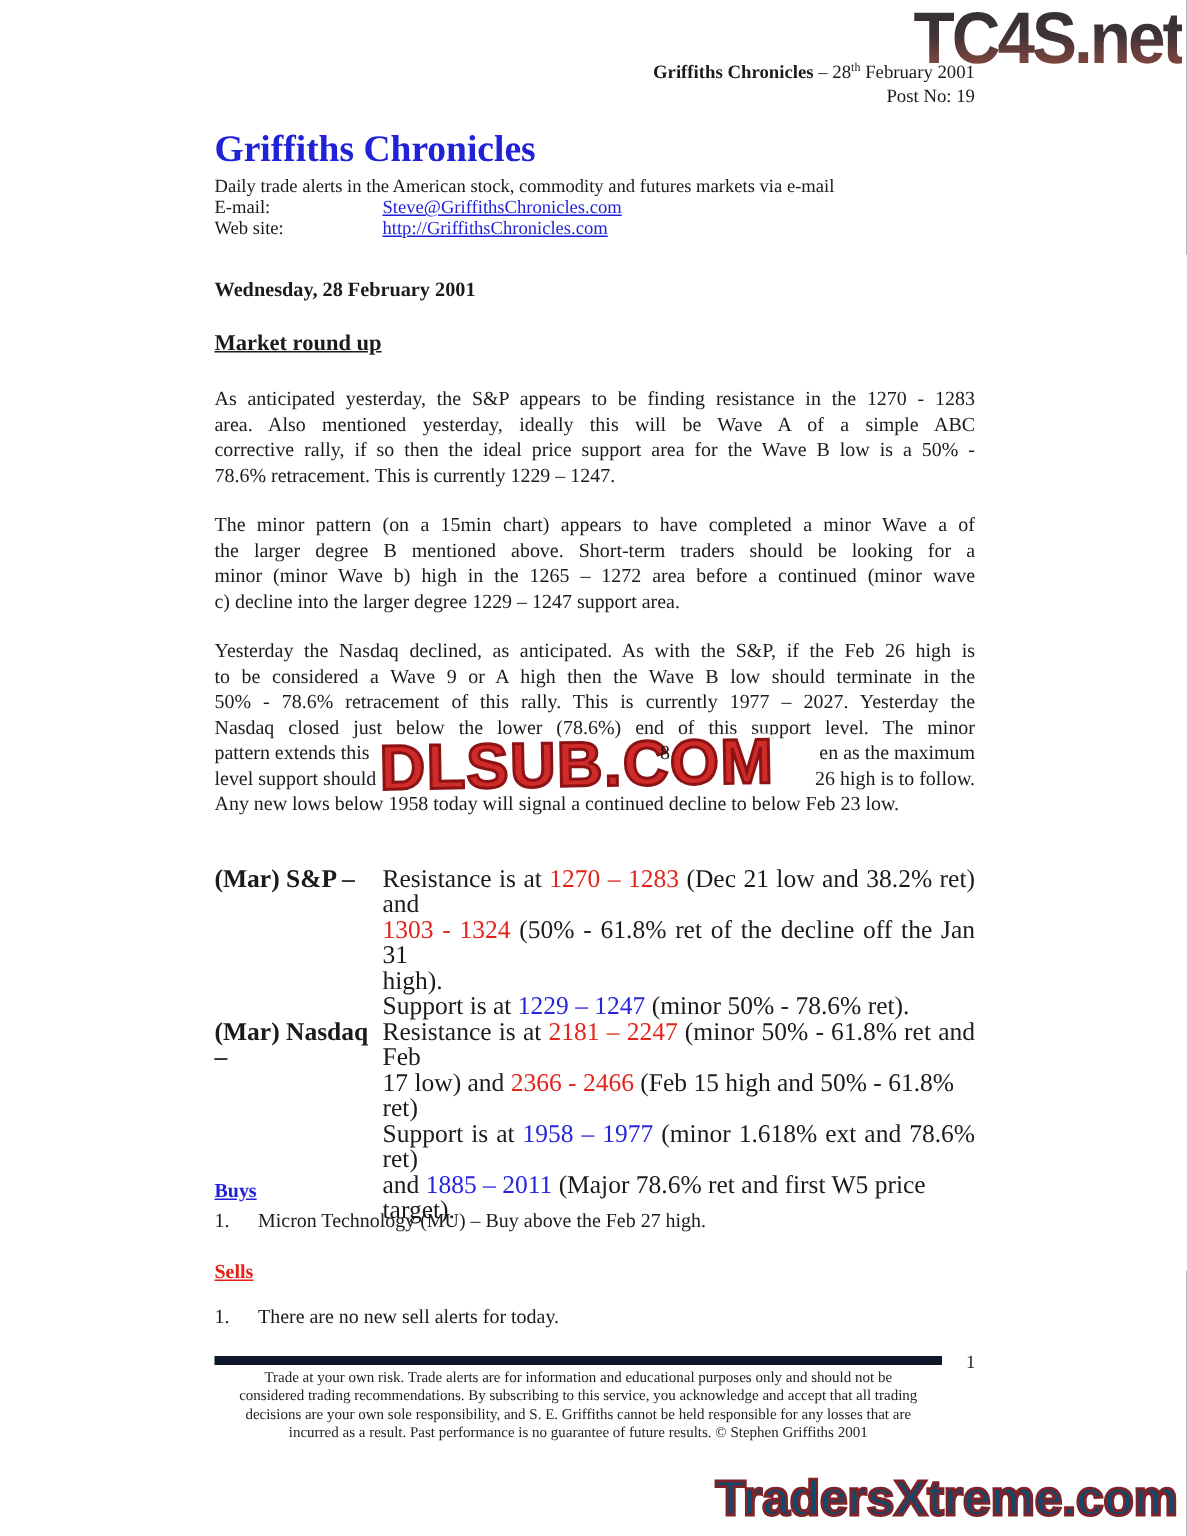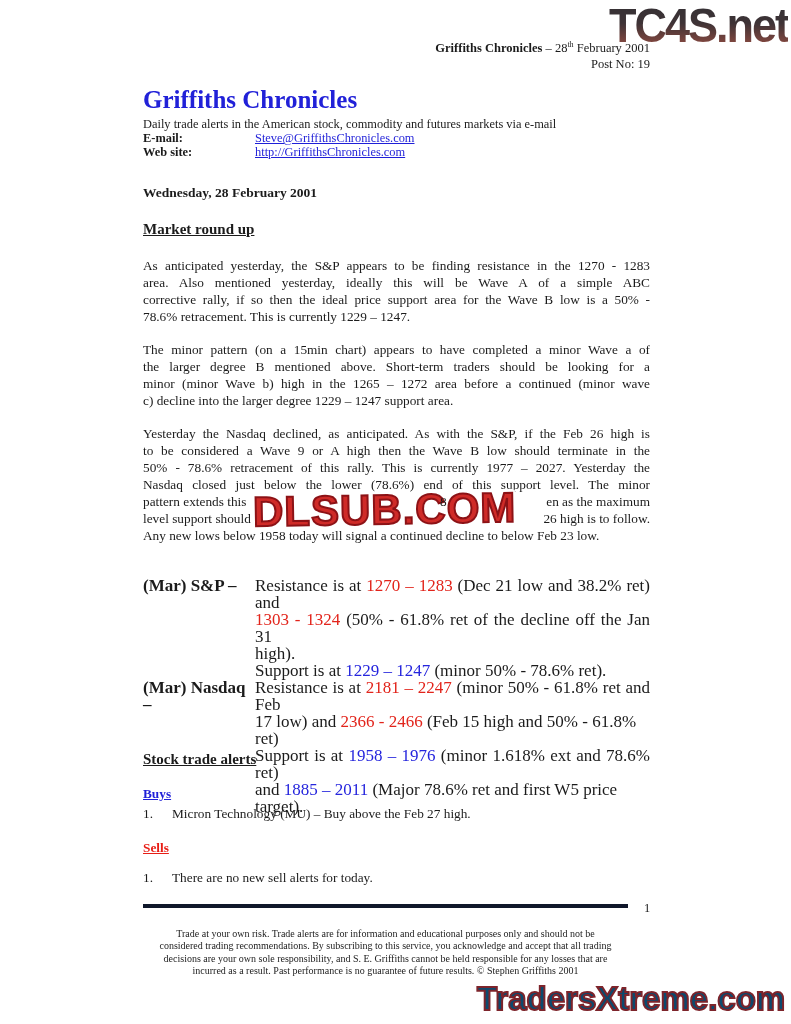--- a/index.html
+++ b/index.html
@@ -27,21 +27,21 @@
   
   .hdr{top:37px;text-align:right;font-size:12.5px;line-height:15.5px;}
   .hdr b{font-weight:bold;}
   .hdr sup{font-size:8px;vertical-align:super;}
 
   
   .masthead{top:86px;}
   .mast-title{font-size:25px;font-weight:bold;color:var(--title-blue);line-height:28px;margin-bottom:3px;}
   .tagline{font-size:12.4px;line-height:14px;}
   .contact-row{font-size:12.4px;line-height:14px;display:flex;}
-  .contact-label{width:112px;flex:none;font-weight:bold;}
+  .contact-label{width:112px;flex:none;}
   .doclink{color:var(--link-blue);text-decoration:underline;cursor:pointer;}
 
   .dateline{top:185px;text-align:left;font-weight:bold;font-size:13.5px;}
 
   .sect-hd{font-weight:bold;font-size:15px;text-decoration:underline;}
   .hd-market{top:221px;}
   .hd-alerts{top:751px;}
 
   .para{font-size:13.3px;line-height:17px;}
   .p1{top:257px;}
@@ -63,21 +63,21 @@
   
   .sub-hd{font-weight:bold;font-size:13.3px;text-decoration:underline;}
   .hd-buys{top:786px;color:var(--link-blue);}
   .hd-sells{top:840px;color:var(--sell-red);}
   .alert-item{font-size:13.3px;line-height:17px;display:flex;}
   .item-buy{top:805px;}
   .item-sell{top:869px;}
   .item-num{width:29px;flex:none;}
 
   
-  .footer{top:904px;width:485px;border-top:4px solid #0f172a;padding:20px 16px 0 16px;}
+  .footer{top:904px;width:485px;border-top:6px solid #0f172a;padding:3px 16px 0 16px;}
   .disclaimer{font-size:10px;line-height:12.4px;text-align:center;color:#222;}
   .pagenum{top:901px;left:644px;font-size:12.5px;}
 
   
   .wm{font-family:"Liberation Sans","DejaVu Sans",sans-serif;font-weight:bold;white-space:nowrap;}
   .wm-top{
     top:-2px;right:3px;z-index:6;
     font-size:45px;letter-spacing:-2px;
     transform:scaleY(1.08);transform-origin:top right;
     background:linear-gradient(180deg,#323034 0%,#3e3336 45%,#7c453e 78%,#a65c50 100%);
@@ -172,27 +172,26 @@
         <div class="jline"><span class="seg-r">1303 - 1324</span><span class="seg-k"> (50% - 61.8% ret of the decline off the Jan 31</span></div>
         <div><span class="seg-k">high).</span></div>
         <div><span class="seg-k">Support is at </span><span class="seg-b">1229 – 1247</span><span class="seg-k"> (minor 50% - 78.6% ret).</span></div>
       </div>
     </div>
     <div class="lvl-row">
       <div class="lvl-label">(Mar) Nasdaq –</div>
       <div class="lvl-lines">
         <div class="jline"><span class="seg-k">Resistance is at </span><span class="seg-r">2181 – 2247</span><span class="seg-k"> (minor 50% - 61.8% ret and Feb</span></div>
         <div><span class="seg-k">17 low) and </span><span class="seg-r">2366 - 2466</span><span class="seg-k"> (Feb 15 high and 50% - 61.8% ret)</span></div>
-        <div class="jline"><span class="seg-k">Support is at </span><span class="seg-b">1958 – 1976</span><span class="seg-k"> (minor 1.618% ext and 78.6% ret)</span></div>
+        <div class="jline"><span class="seg-k">Support is at </span><span class="seg-b">1958 – 1977</span><span class="seg-k"> (minor 1.618% ext and 78.6% ret)</span></div>
         <div><span class="seg-k">and </span><span class="seg-b">1885 – 2011</span><span class="seg-k"> (Major 78.6% ret and first W5 price target).</span></div>
       </div>
     </div>
   </div>
 
-  <div class="abs content-w sect-hd hd-alerts">Stock trade alerts</div>
 
   <div class="abs content-w sub-hd hd-buys">Buys</div>
   <div class="abs content-w alert-item item-buy">
     <span class="item-num">1.</span>
     <span>Micron Technology (MU) – Buy above the Feb 27 high.</span>
   </div>
 
   <div class="abs content-w sub-hd hd-sells">Sells</div>
   <div class="abs content-w alert-item item-sell">
     <span class="item-num">1.</span>

